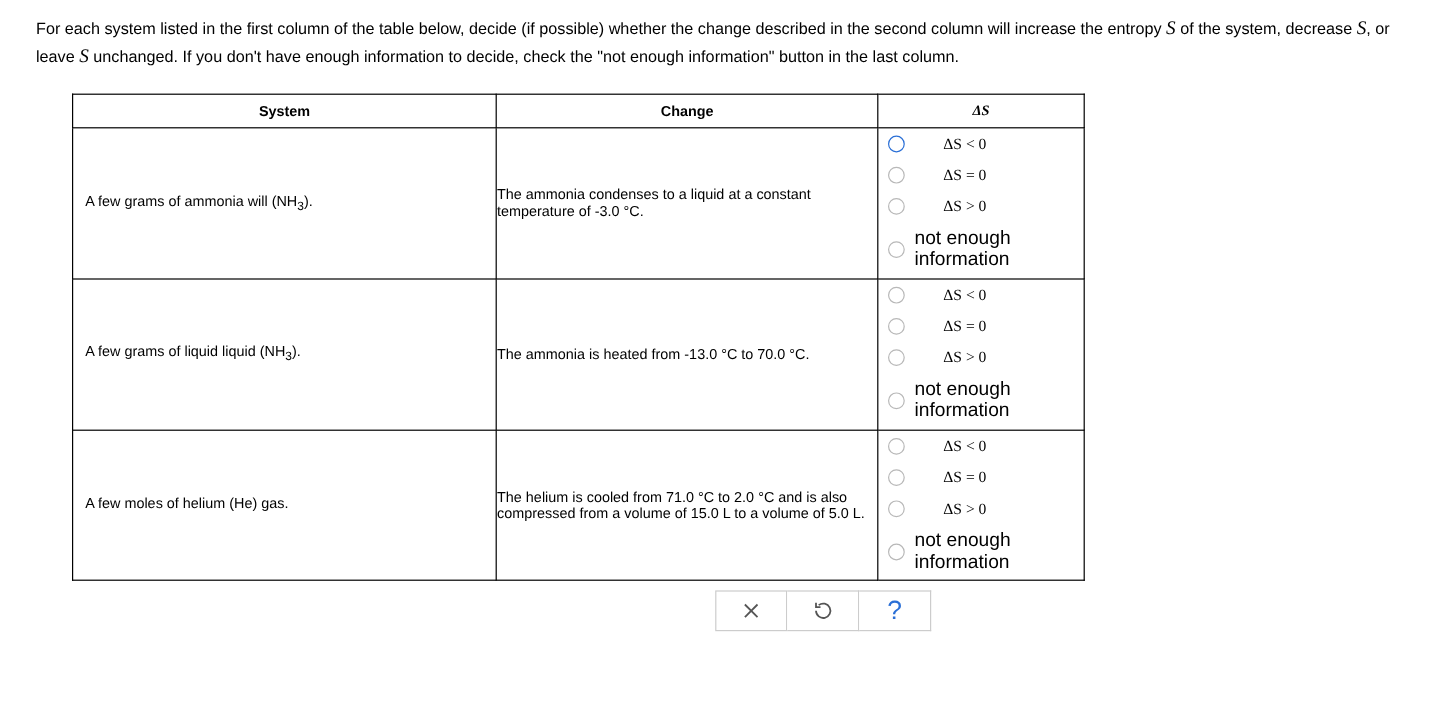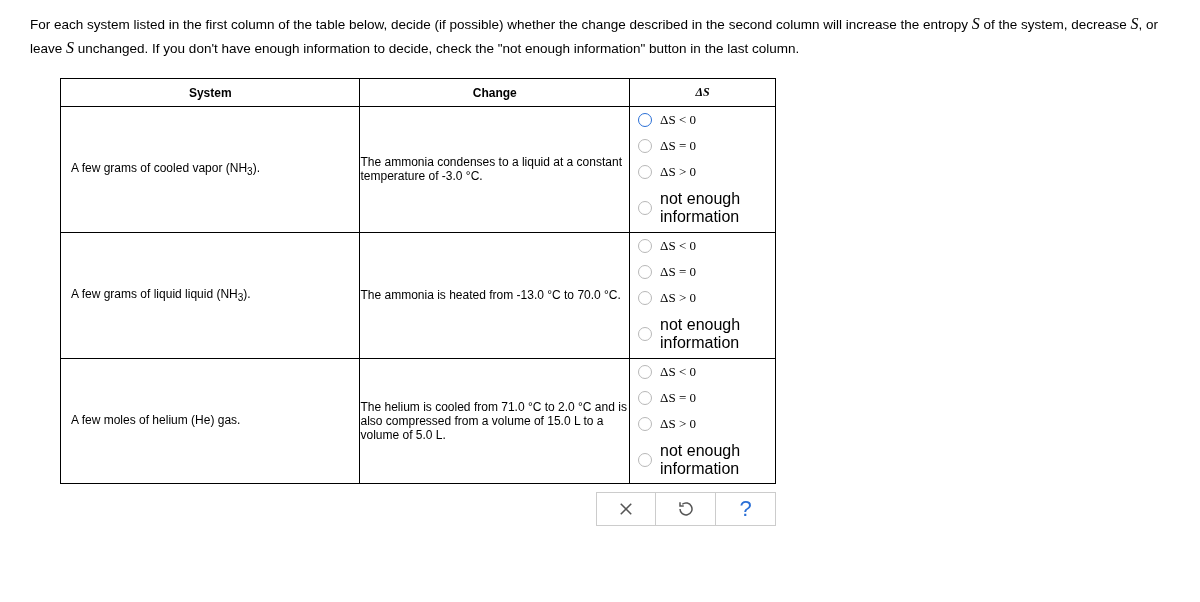--- a/index.html
+++ b/index.html
@@ -13,21 +13,21 @@
   }
   .instructions {
     font-size: 13.5px;
     line-height: 1.5;
     margin-bottom: 18px;
   }
   .instructions .ital { font-family: 'Times New Roman', serif; font-style: italic; font-size: 16px; }
   table.main {
     border-collapse: collapse;
     margin-left: 30px;
-    width: 716px;
+    width: 844px;
   }
   table.main th, table.main td.cell {
     border: 1px solid #000;
     font-size: 12px;
     vertical-align: middle;
   }
   table.main th {
     text-align: center;
     font-weight: bold;
     padding: 6px 8px;
@@ -43,21 +43,21 @@
     align-items: center;
     padding: 5px 8px;
     gap: 8px;
     font-size: 12px;
   }
   .radio {
     width: 14px; height: 14px; border: 1.5px solid #b8b8b8; border-radius: 50%;
     display: inline-block; flex-shrink: 0;
   }
   .radio.highlight { border-color: #2a6fd6; }
-  .maths { font-family: 'Times New Roman', serif; font-size: 13px; white-space: nowrap; }
+  .maths { font-family: 'Times New Roman', serif; font-size: 13px; white-space: nowrap; margin-left: 24px; }
   .nei { font-size: 16px; line-height: 1.15; }
   .toolbar {
     margin-left: 30px;
     margin-top: 8px;
     width: 716px;
     display: flex;
     justify-content: flex-end;
     gap: 0;
   }
   .tbtn {
@@ -80,21 +80,21 @@
     <tr>
       <th>System</th>
       <th>Change</th>
       <th><span class="delta">ΔS</span></th>
     </tr>
   </thead>
   <tbody>
 
     <tr>
       <td class="cell system">
-        <span>A few grams of cooled vapor (NH</span><span class="sub">3</span><span>).</span>
+        <span>A few grams of ammonia will (NH</span><span class="sub">3</span><span>).</span>
       </td>
       <td class="cell change">The ammonia condenses to a liquid at a constant temperature of -3.0 °C.</td>
       <td class="cell options">
         <div class="opt-row">
           <span class="radio highlight"></span>
           <span class="maths">ΔS &lt; 0</span>
         </div>
         <div class="opt-row">
           <span class="radio"></span>
           <span class="maths">ΔS = 0</span>

